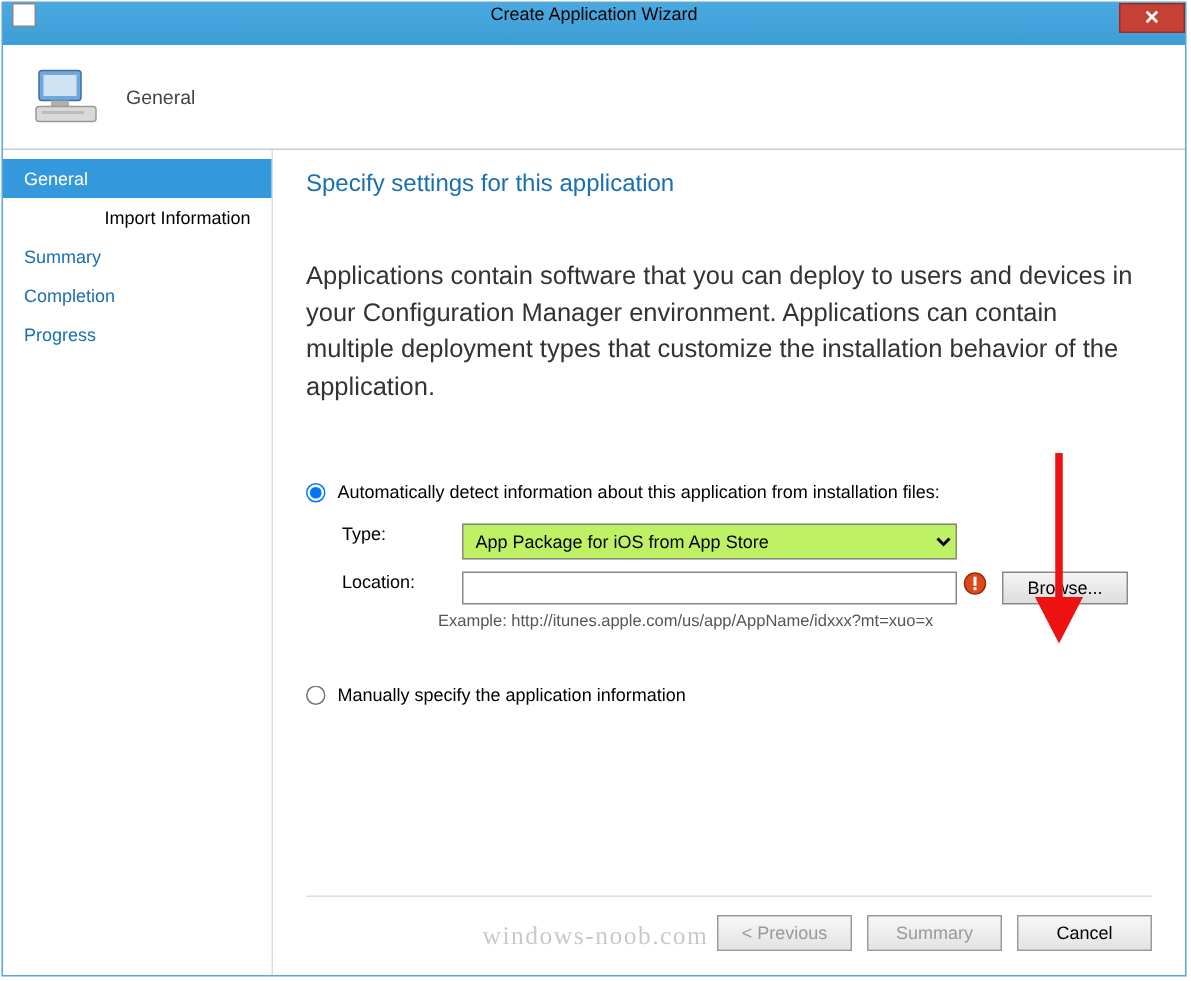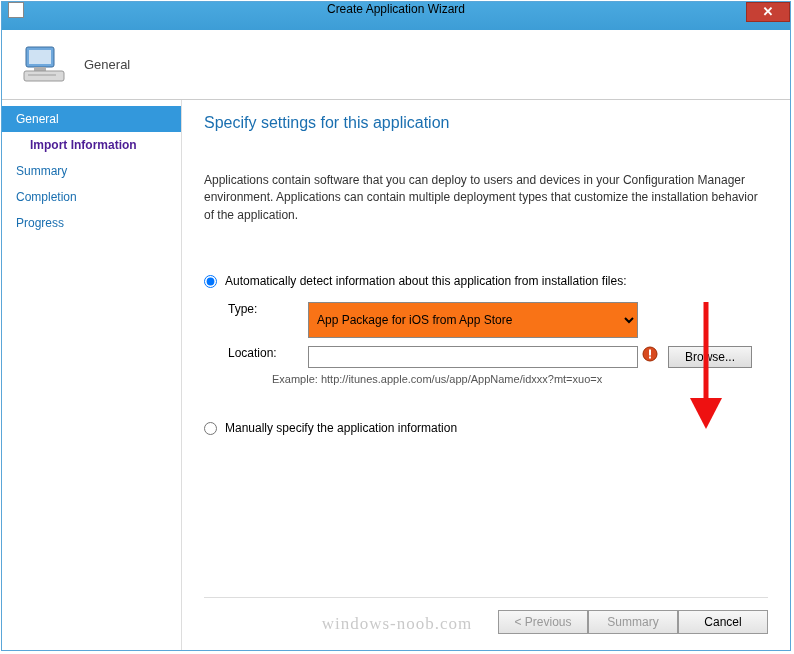--- a/index.html
+++ b/index.html
@@ -88,39 +88,40 @@
       cursor: pointer;
       font-size: 12px;
       line-height: 18px;
     }
     .sidebar-item.selected {
       background: #3398dc;
       color: #fff;
     }
     .sidebar-item.sub {
       padding-left: 28px;
-      color: #4c1d95;
-      font-weight: bold;
+      color: #000000;
+      font-weight: normal;
+      text-align: right;
     }
     .main {
       flex: 1;
       padding: 14px 22px;
       position: relative;
       display: flex;
       flex-direction: column;
     }
     .main-heading {
       color: #1a6fb0;
       font-size: 16px;
       font-weight: normal;
       margin-bottom: 40px;
     }
     .description {
       color: #333;
-      font-size: 12px;
+      font-size: 17px;
       line-height: 1.45;
       margin-bottom: 50px;
       padding-right: 10px;
     }
     .radio-row {
       display: flex;
       align-items: center;
       margin-bottom: 14px;
     }
     .radio-row input[type=radio] {
@@ -135,24 +136,24 @@
       display: flex;
       align-items: flex-start;
       margin-bottom: 8px;
     }
     .form-label {
       width: 80px;
       font-size: 12px;
     }
     .form-select {
       width: 330px;
-      height: 36px;
+      height: 24px;
       font-size: 12px;
       border: 1px solid #888;
-      background: #f97316;
+      background: #bef264;
       padding: 0 4px;
     }
     .form-input {
       width: 330px;
       height: 22px;
       font-size: 12px;
       border: 1px solid #888;
       padding: 0 4px;
     }
     .error-badge {
@@ -167,28 +168,29 @@
       height: 22px;
       margin-left: 10px;
       font-size: 12px;
       background: linear-gradient(#f5f5f5,#ddd);
       border: 1px solid #888;
       cursor: pointer;
     }
     .example-text {
       font-size: 11px;
       color: #555;
-      margin-left: 44px;
+      margin-left: 64px;
       margin-top: -3px;
     }
     .button-bar {
       position: absolute;
       bottom: 16px;
       right: 22px;
       display: flex;
+      gap: 10px;
     }
     .wiz-btn {
       width: 90px;
       height: 24px;
       font-size: 12px;
       border: 1px solid #999;
       background: linear-gradient(#f7f7f7,#e3e3e3);
       cursor: pointer;
     }
     .wiz-btn:disabled {

